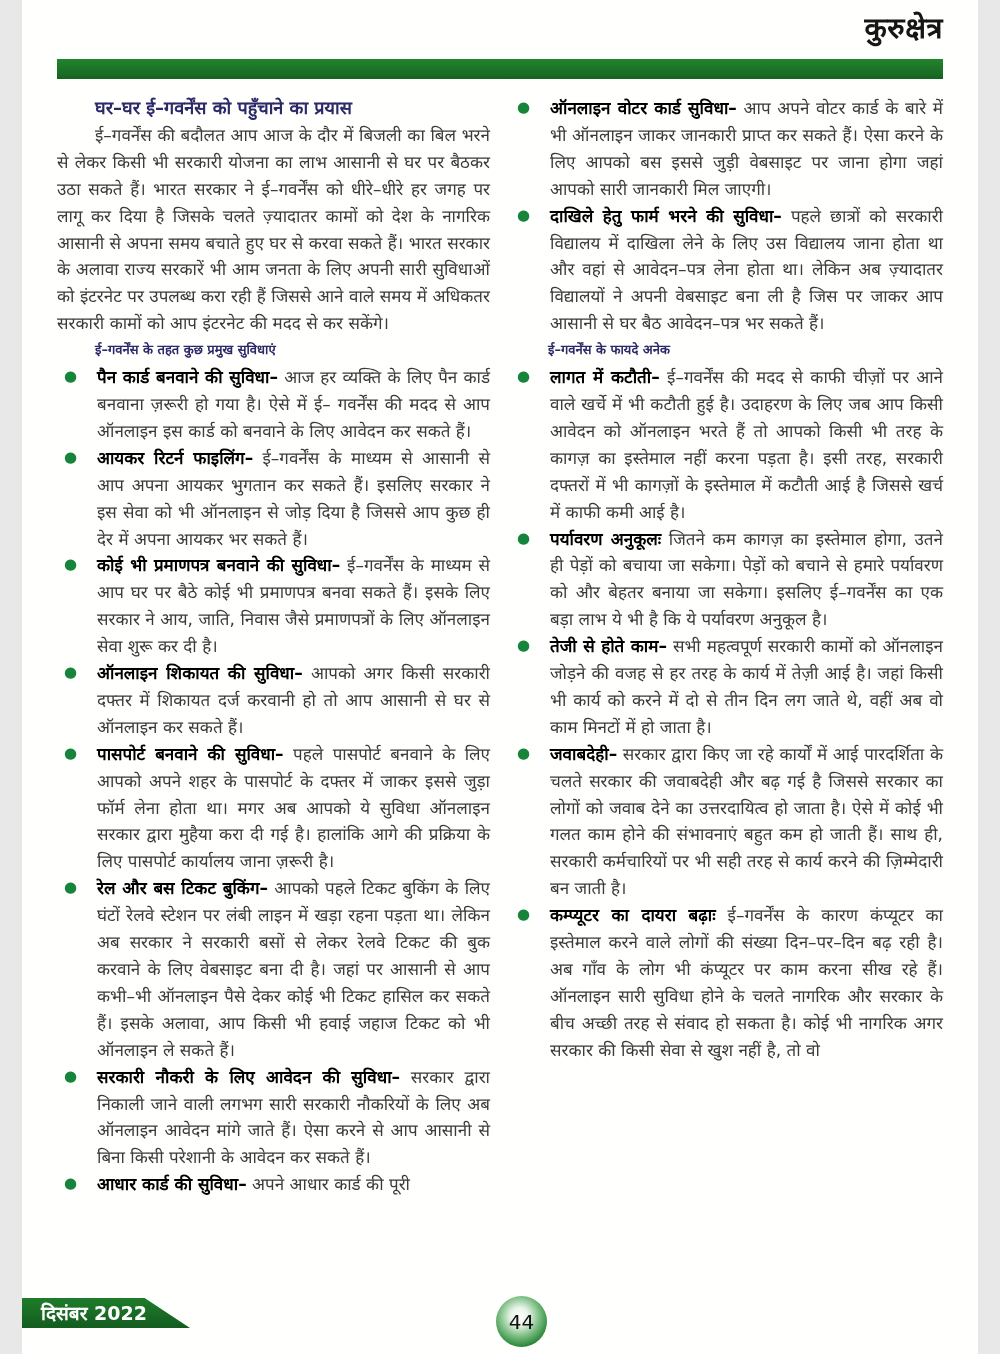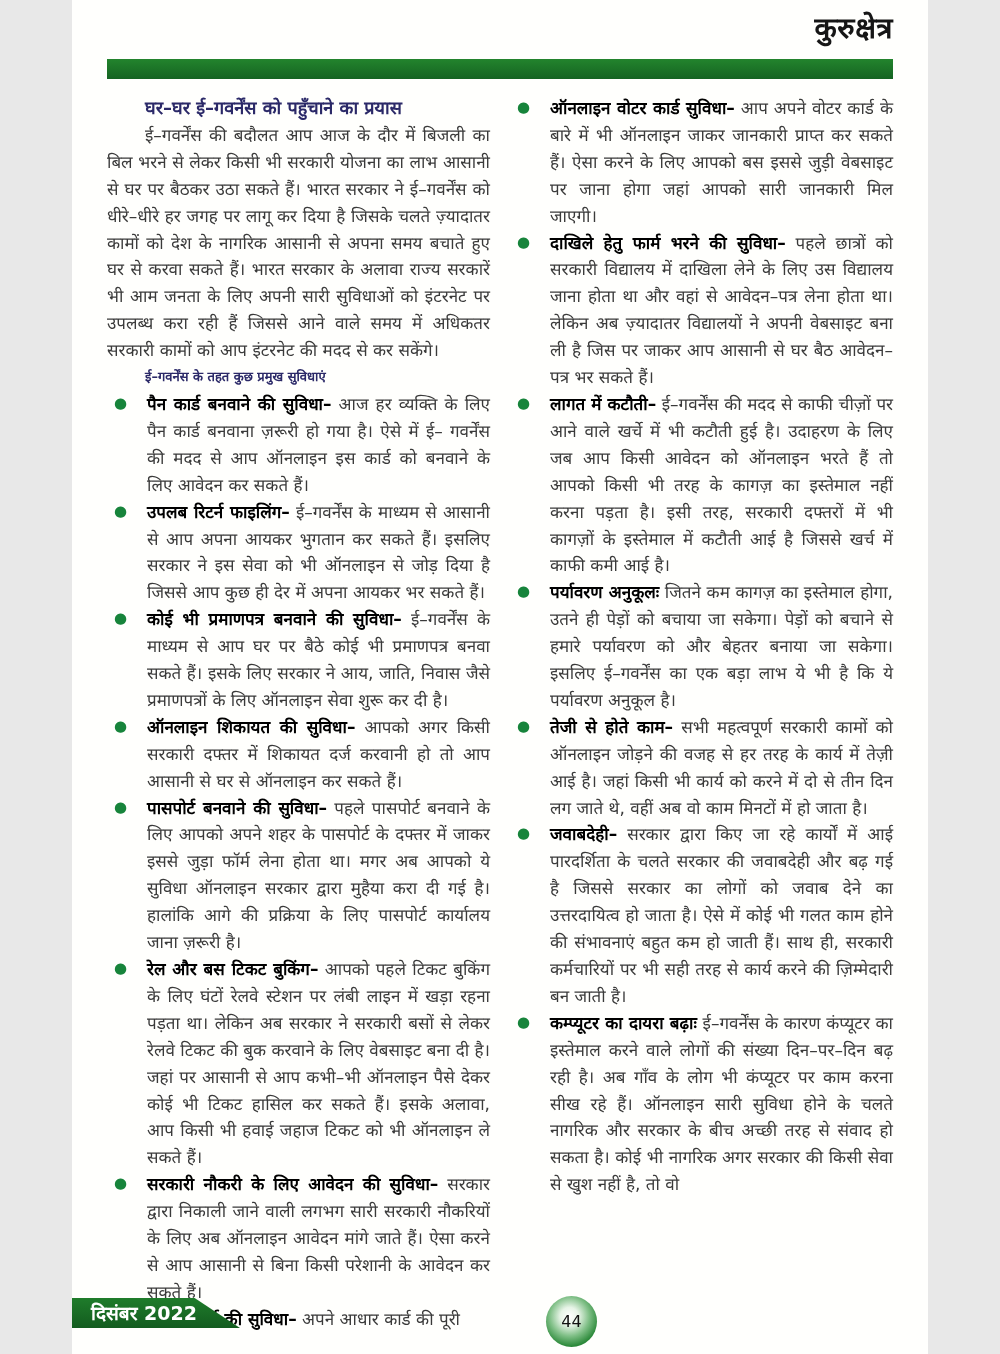--- a/index.html
+++ b/index.html
@@ -1,19 +1,19 @@
 <!DOCTYPE html>
 <html lang="hi"><head>
 <meta charset="utf-8">
 <style>
   * { margin: 0; padding: 0; box-sizing: border-box; }
   html, body { background: #e8e8e8; }
   .page {
     position: relative;
-    width: 856px;
+    width: 956px;
     height: 1354px;
     margin: 0 auto;
     background: #fffffd;
     font-family: "DejaVu Sans", sans-serif;
     color: #3a3a3a;
     overflow: hidden;
   }
   
   .masthead {
     padding: 10px 35px 0 35px;
@@ -96,21 +96,21 @@
     left: 474px;
     bottom: 7px;
     width: 51px;
     height: 51px;
     border-radius: 50%;
     background: radial-gradient(circle at 46% 40%, #ffffff 0%, #e7f4e7 22%, #7fbf86 48%, #2d8a3b 72%, #0f5a1d 100%);
     display: flex;
     align-items: center;
     justify-content: center;
     color: #111111;
-    font-size: 16px;
+    font-size: 20px;
     font-weight: 500;
   }
 </style>
 </head>
 <body>
 
 <div class="page">
 
   <div class="masthead">
     <span class="logo">कुरुक्षेत्र</span>
@@ -124,21 +124,21 @@
       <p class="intro">ई–गवर्नेंस की बदौलत आप आज के दौर में बिजली का बिल भरने से लेकर किसी भी सरकारी योजना का लाभ आसानी से घर पर बैठकर उठा सकते हैं। भारत सरकार ने ई–गवर्नेंस को धीरे–धीरे हर जगह पर लागू कर दिया है जिसके चलते ज़्यादातर कामों को देश के नागरिक आसानी से अपना समय बचाते हुए घर से करवा सकते हैं। भारत सरकार के अलावा राज्य सरकारें भी आम जनता के लिए अपनी सारी सुविधाओं को इंटरनेट पर उपलब्ध करा रही हैं जिससे आने वाले समय में अधिकतर सरकारी कामों को आप इंटरनेट की मदद से कर सकेंगे।</p>
       <div class="subheading">ई–गवर्नेंस के तहत कुछ प्रमुख सुविधाएं</div>
 
       <div class="bullet">
         <span class="dot">●</span>
         <span class="b-title">पैन कार्ड बनवाने की सुविधा–</span>
         <span>आज हर व्यक्ति के लिए पैन कार्ड बनवाना ज़रूरी हो गया है। ऐसे में ई– गवर्नेंस की मदद से आप ऑनलाइन इस कार्ड को बनवाने के लिए आवेदन कर सकते हैं।</span>
       </div>
       <div class="bullet">
         <span class="dot">●</span>
-        <span class="b-title">उपलब रिटर्न फाइलिंग–</span>
+        <span class="b-title">आयकर रिटर्न फाइलिंग–</span>
         <span>ई–गवर्नेंस के माध्यम से आसानी से आप अपना आयकर भुगतान कर सकते हैं। इसलिए सरकार ने इस सेवा को भी ऑनलाइन से जोड़ दिया है जिससे आप कुछ ही देर में अपना आयकर भर सकते हैं।</span>
       </div>
       <div class="bullet">
         <span class="dot">●</span>
         <span class="b-title">कोई भी प्रमाणपत्र बनवाने की सुविधा–</span>
         <span>ई–गवर्नेंस के माध्यम से आप घर पर बैठे कोई भी प्रमाणपत्र बनवा सकते हैं। इसके लिए सरकार ने आय, जाति, निवास जैसे प्रमाणपत्रों के लिए ऑनलाइन सेवा शुरू कर दी है।</span>
       </div>
       <div class="bullet">
         <span class="dot">●</span>
         <span class="b-title">ऑनलाइन शिकायत की सुविधा–</span>
@@ -172,20 +172,21 @@
         <span class="dot">●</span>
         <span class="b-title">ऑनलाइन वोटर कार्ड सुविधा–</span>
         <span>आप अपने वोटर कार्ड के बारे में भी ऑनलाइन जाकर जानकारी प्राप्त कर सकते हैं। ऐसा करने के लिए आपको बस इससे जुड़ी वेबसाइट पर जाना होगा जहां आपको सारी जानकारी मिल जाएगी।</span>
       </div>
       <div class="bullet">
         <span class="dot">●</span>
         <span class="b-title">दाखिले हेतु फार्म भरने की सुविधा–</span>
         <span>पहले छात्रों को सरकारी विद्यालय में दाखिला लेने के लिए उस विद्यालय जाना होता था और वहां से आवेदन–पत्र लेना होता था। लेकिन अब ज़्यादातर विद्यालयों ने अपनी वेबसाइट बना ली है जिस पर जाकर आप आसानी से घर बैठ आवेदन–पत्र भर सकते हैं।</span>
       </div>
 
+      <div class="subheading">ई–गवर्नेंस के फायदे अनेक</div>
 
       <div class="bullet">
         <span class="dot">●</span>
         <span class="b-title">लागत में कटौती–</span>
         <span>ई–गवर्नेंस की मदद से काफी चीज़ों पर आने वाले खर्चे में भी कटौती हुई है। उदाहरण के लिए जब आप किसी आवेदन को ऑनलाइन भरते हैं तो आपको किसी भी तरह के कागज़ का इस्तेमाल नहीं करना पड़ता है। इसी तरह, सरकारी दफ्तरों में भी कागज़ों के इस्तेमाल में कटौती आई है जिससे खर्च में काफी कमी आई है।</span>
       </div>
       <div class="bullet">
         <span class="dot">●</span>
         <span class="b-title">पर्यावरण अनुकूलः</span>
         <span>जितने कम कागज़ का इस्तेमाल होगा, उतने ही पेड़ों को बचाया जा सकेगा। पेड़ों को बचाने से हमारे पर्यावरण को और बेहतर बनाया जा सकेगा। इसलिए ई–गवर्नेंस का एक बड़ा लाभ ये भी है कि ये पर्यावरण अनुकूल है।</span>

